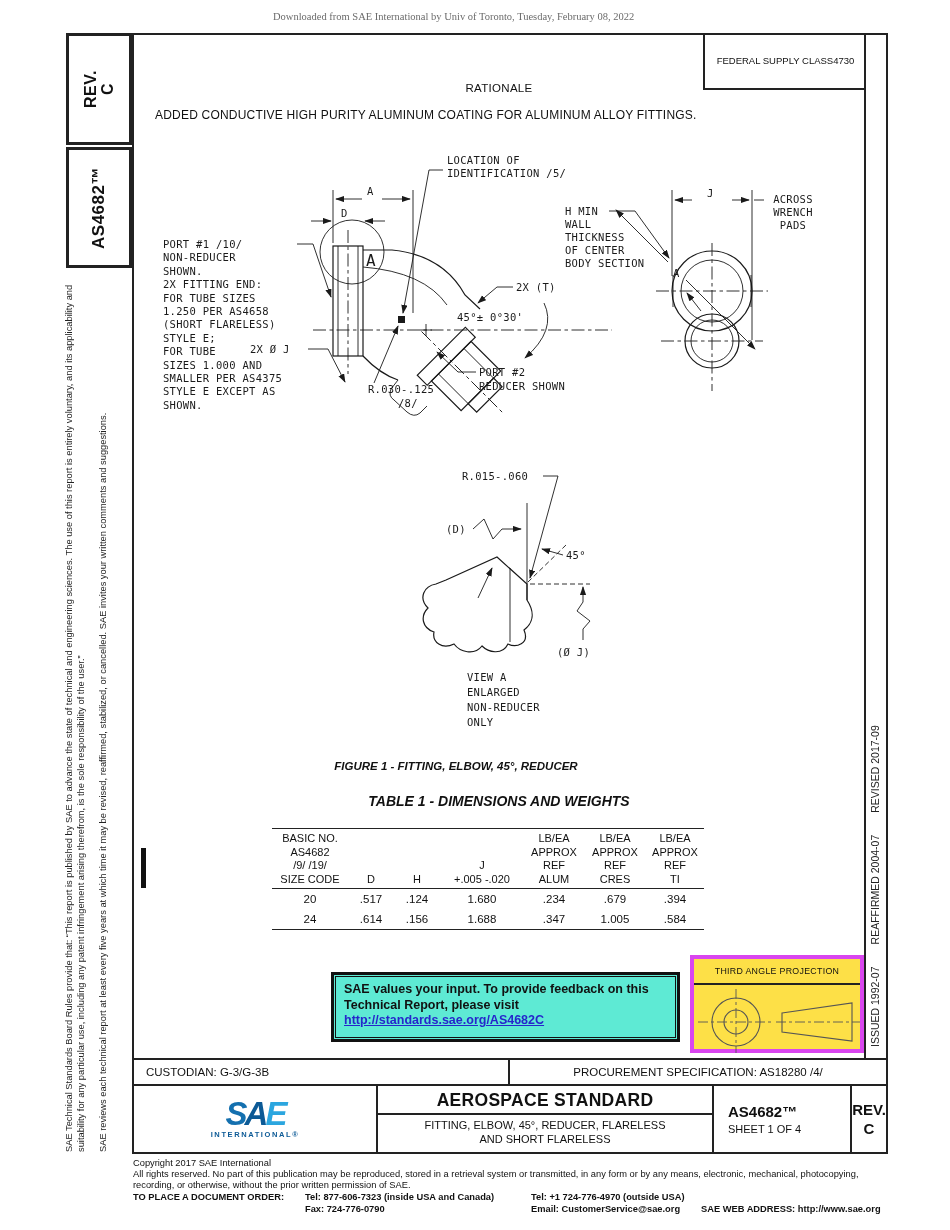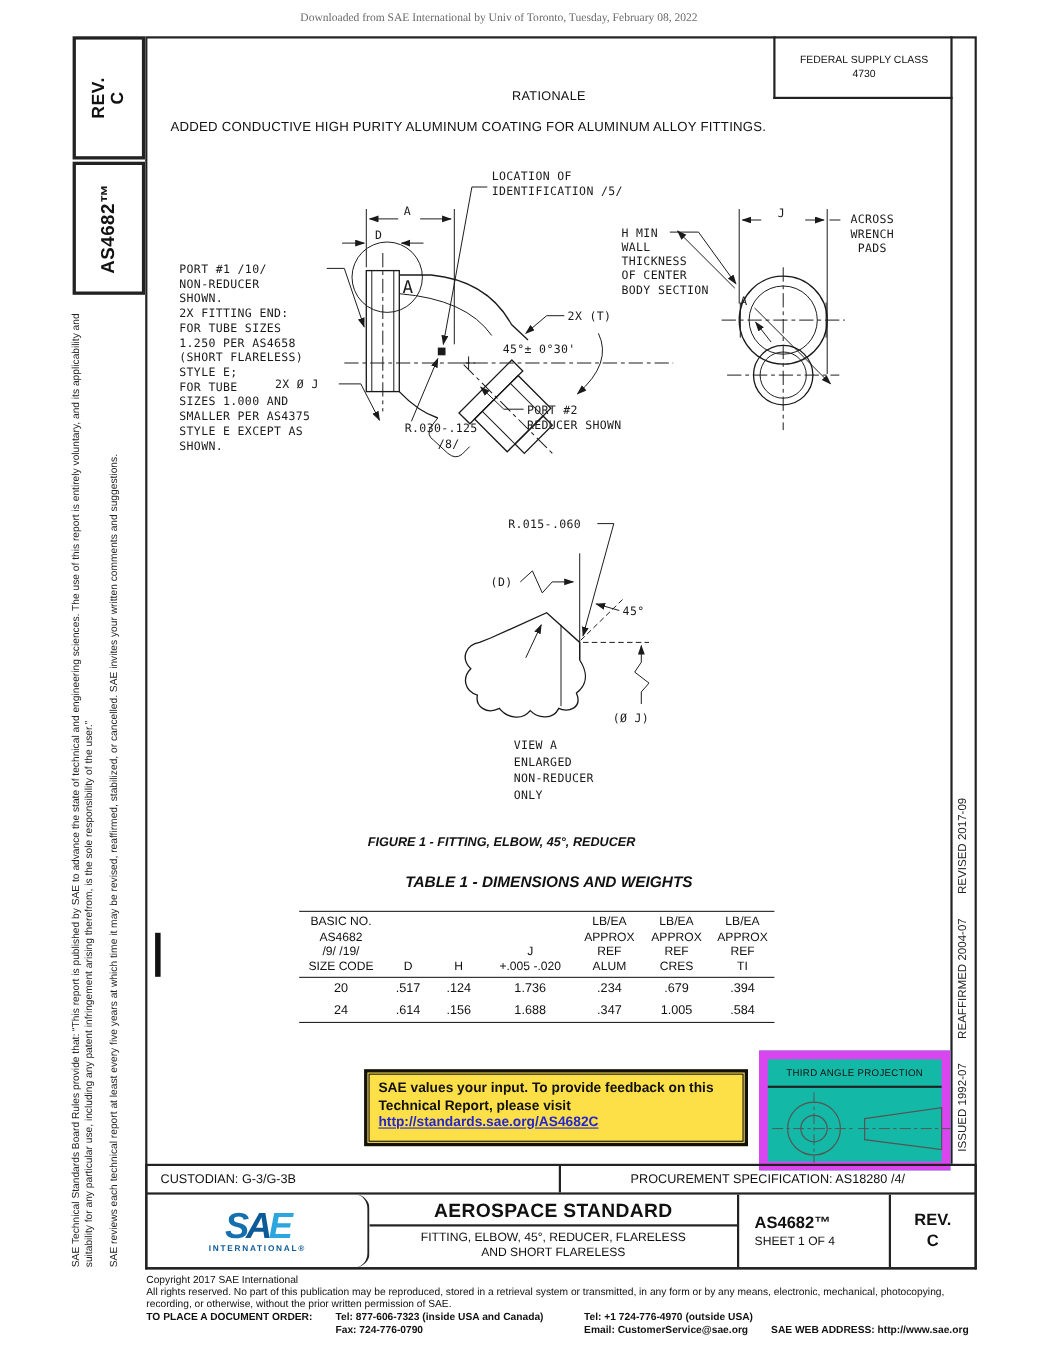--- a/index.html
+++ b/index.html
@@ -15,50 +15,50 @@
   .rot{transform:rotate(-90deg);white-space:nowrap;}
   .revbox-text{font-weight:bold;font-size:16px;letter-spacing:.5px;text-align:center;line-height:17px;}
   .asbox-text{font-weight:bold;font-size:17px;letter-spacing:.5px;}
   .vdisc{left:64px;top:1152px;width:878px;transform:rotate(-90deg);transform-origin:0 0;
          font-size:9.3px;line-height:11.5px;color:#222;}
   .vdisc p{margin:0 0 11px 0;}
   .vhist{left:869px;top:1047px;transform:rotate(-90deg);transform-origin:0 0;
          font-size:10.5px;color:#222;white-space:nowrap;display:flex;gap:22px;width:280px;}
   
   .fsc-box{left:703px;top:33px;width:163px;height:57px;border-left:2px solid #222;border-bottom:2px solid #222;
-           box-sizing:border-box;display:flex;flex-direction:column;align-items:center;justify-content:center;
+           box-sizing:border-box;display:flex;flex-direction:row;align-items:center;justify-content:center;
            font-size:9.5px;line-height:13px;}
   .rationale{left:132px;top:82px;width:734px;text-align:center;font-size:11.5px;letter-spacing:.3px;}
   .rat-body{left:155px;top:108px;font-size:12px;letter-spacing:.2px;}
   
   .figcap{left:132px;top:760px;width:648px;text-align:center;font-weight:bold;font-style:italic;font-size:11.5px;}
   .tabcap{left:132px;top:793px;width:734px;text-align:center;font-weight:bold;font-style:italic;font-size:14px;}
   
   .dim-table{left:272px;top:828px;width:432px;border-top:1.5px solid #222;border-bottom:1.5px solid #222;font-size:11px;}
   .thead{display:grid;grid-template-columns:76px 46px 46px 84px 60px 62px 58px;border-bottom:1.5px solid #222;
          padding:3px 0 2px 0;}
   .thead .hc{display:flex;flex-direction:column;justify-content:flex-end;align-items:center;line-height:13.5px;text-align:center;}
   .trow{display:grid;grid-template-columns:76px 46px 46px 84px 60px 62px 58px;height:20px;align-items:center;
         text-align:center;font-size:11.5px;}
   .changebar{left:141px;top:848px;width:5px;height:40px;background:#111;}
   
-  .fb-outer{left:331px;top:972px;width:349px;height:70px;border:3px solid #111;box-sizing:border-box;background:#fde047;}
+  .fb-outer{left:331px;top:972px;width:349px;height:70px;border:3px solid #111;box-sizing:border-box;background:#5eead4;}
   .fb-inner{position:absolute;left:1px;top:1px;right:1px;bottom:1px;border:1.5px solid #111;padding:5px 8px;box-sizing:border-box;
             font-weight:bold;font-size:12.5px;line-height:15.5px;}
   .fb-link{text-decoration:underline;cursor:pointer;}
   
-  .tap-box{left:690px;top:955px;width:174px;height:109px;border:8px solid #d946ef;box-sizing:border-box;background:#14b8a6;}
+  .tap-box{left:690px;top:955px;width:174px;height:98px;border:4px solid #d946ef;box-sizing:border-box;background:#fde047;}
   .tap-title{height:26px;border-bottom:2px solid #222;box-sizing:border-box;display:flex;align-items:center;justify-content:center;
              font-size:8.8px;letter-spacing:.3px;}
   
   .tb-row1{left:132px;top:1058px;width:756px;height:28px;border:2px solid #222;box-sizing:border-box;display:flex;font-size:11.5px;}
   .tb-cust{width:376px;border-right:2px solid #222;box-sizing:border-box;display:flex;align-items:center;padding-left:12px;}
   .tb-proc{flex:1;display:flex;align-items:center;justify-content:center;}
   .tb-row2{left:132px;top:1086px;width:756px;height:68px;border:2px solid #222;border-top:none;box-sizing:border-box;display:flex;}
-  .tb-logo{width:202px;border-right:2px solid #222;box-sizing:border-box;display:flex;flex-direction:column;align-items:center;justify-content:center;border-radius:13px;}
+  .tb-logo{width:244px;border-right:2px solid #222;box-sizing:border-box;display:flex;flex-direction:column;align-items:center;justify-content:center;}
   .tb-title{width:336px;border-right:2px solid #222;box-sizing:border-box;display:flex;flex-direction:column;align-items:center;}
   .tb-num{width:138px;border-right:2px solid #222;box-sizing:border-box;display:flex;flex-direction:column;justify-content:center;padding-left:14px;}
   .tb-rev{flex:1;display:flex;flex-direction:column;align-items:center;justify-content:center;font-weight:bold;font-size:15px;line-height:19px;}
   .aero{font-weight:bold;font-size:17.5px;letter-spacing:.3px;margin-top:4px;}
   .aero-rule{width:100%;height:1.5px;background:#222;margin-top:2px;}
   .ttl{font-size:11px;line-height:14px;text-align:center;margin-top:3px;}
   .docnum{font-weight:bold;font-size:15px;}
   .sheet{font-size:11px;margin-top:3px;}
   .sae-word{font-weight:800;font-style:italic;font-size:33px;line-height:30px;letter-spacing:-3px;font-family:"Liberation Sans",sans-serif;}
   .sae-intl{font-size:7.5px;font-weight:bold;letter-spacing:1.6px;margin-top:1px;}
@@ -286,21 +286,21 @@
         <span>LB/EA</span>
           <span>APPROX</span>
         <span>REF</span>
           <span>TI</span>
       </div>
     </div>
     <div class="trow">
       <span>20</span>
         <span>.517</span>
       <span>.124</span>
-        <span>1.736</span>
+        <span>1.680</span>
       <span>.234</span>
         <span>.679</span>
       <span>.394</span>
     </div>
     <div class="trow">
       <span>24</span>
         <span>.614</span>
       <span>.156</span>
         <span>1.688</span>
       <span>.347</span>

